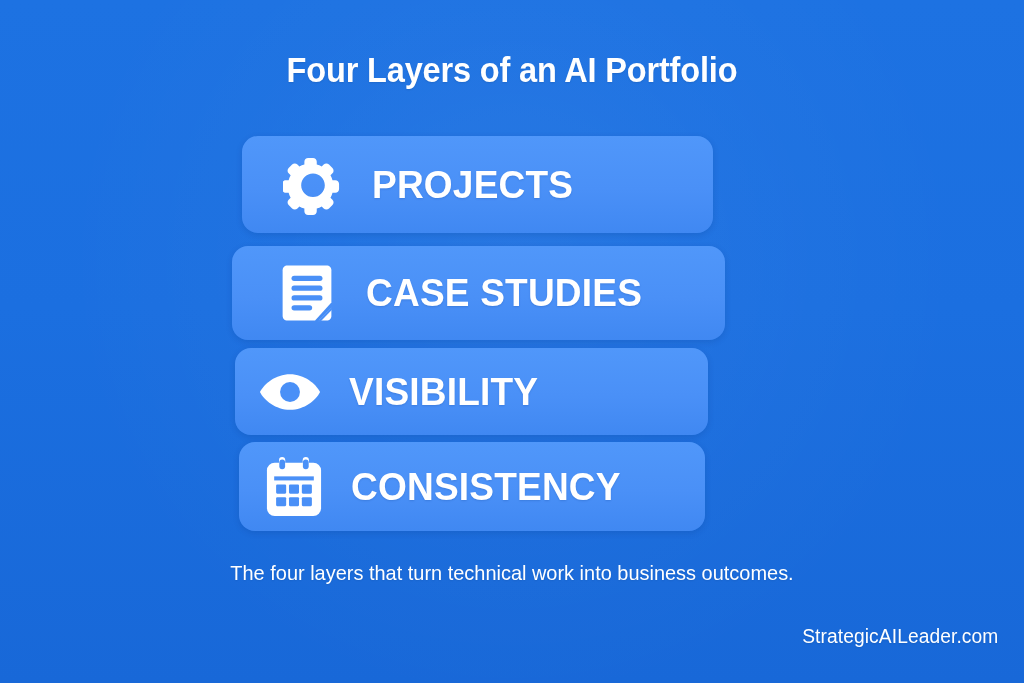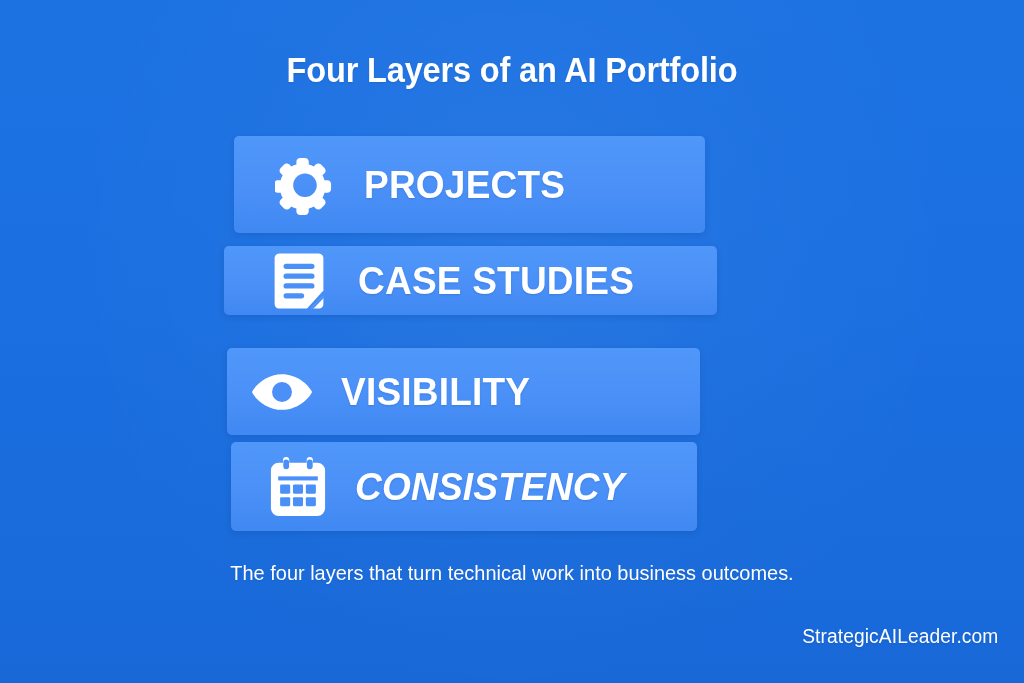--- a/index.html
+++ b/index.html
@@ -46,25 +46,26 @@
     position: absolute;
     left: 0;
     top: 136px;
     width: 1024px;
     height: 400px;
   }
 
   .card {
     position: absolute;
     background: linear-gradient(180deg, #5097fa 0%, #4a90f7 55%, #4088f2 100%);
-    border-radius: 5px;
+    border-radius: 16px;
     box-shadow: 0 2px 6px rgba(8,46,110,0.16);
     display: flex;
     align-items: center;
     box-sizing: border-box;
+    margin-left: 8px;
   }
 
   .card-icon {
     flex: 0 0 auto;
     display: flex;
     align-items: center;
     justify-content: center;
   }
 
   .card-label {
@@ -74,23 +75,23 @@
     letter-spacing: 0.2px;
     line-height: 44px;
     transform: scaleX(0.95);
     transform-origin: left center;
     white-space: nowrap;
     text-shadow: 0 1px 2px rgba(10,50,120,0.18);
   }
 
   
   #card-projects     { left: 234px; top:   0px; width: 471px; height: 97px;  padding-left: 40px; }
-  #card-case-studies { left: 224px; top: 110px; width: 493px; height: 69px;  padding-left: 46px; }
+  #card-case-studies { left: 224px; top: 110px; width: 493px; height: 94px;  padding-left: 46px; }
   #card-visibility   { left: 227px; top: 212px; width: 473px; height: 87px;  padding-left: 24px; }
-  #card-consistency  { left: 231px; top: 306px; width: 466px; height: 89px;  padding-left: 38px; font-style: italic; }
+  #card-consistency  { left: 231px; top: 306px; width: 466px; height: 89px;  padding-left: 26px; }
 
   #card-projects     .card-icon { width: 62px; }
   #card-case-studies .card-icon { width: 58px; }
   #card-visibility   .card-icon { width: 62px; }
   #card-consistency  .card-icon { width: 58px; }
 
   #card-projects     .card-label { margin-left: 28px; }
   #card-case-studies .card-label { margin-left: 30px; }
   #card-visibility   .card-label { margin-left: 28px; }
   #card-consistency  .card-label { margin-left: 28px; }

